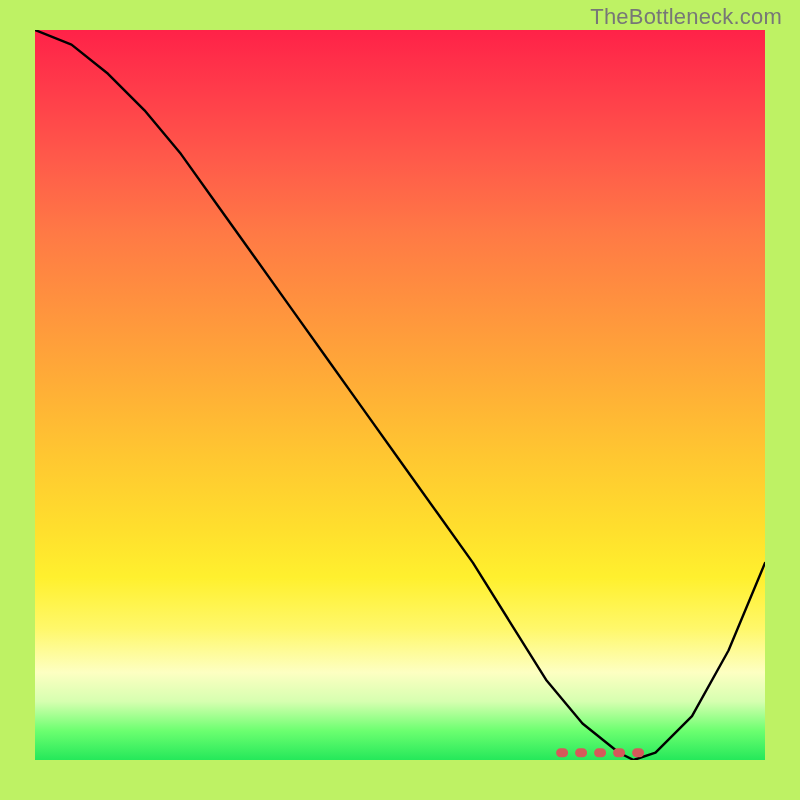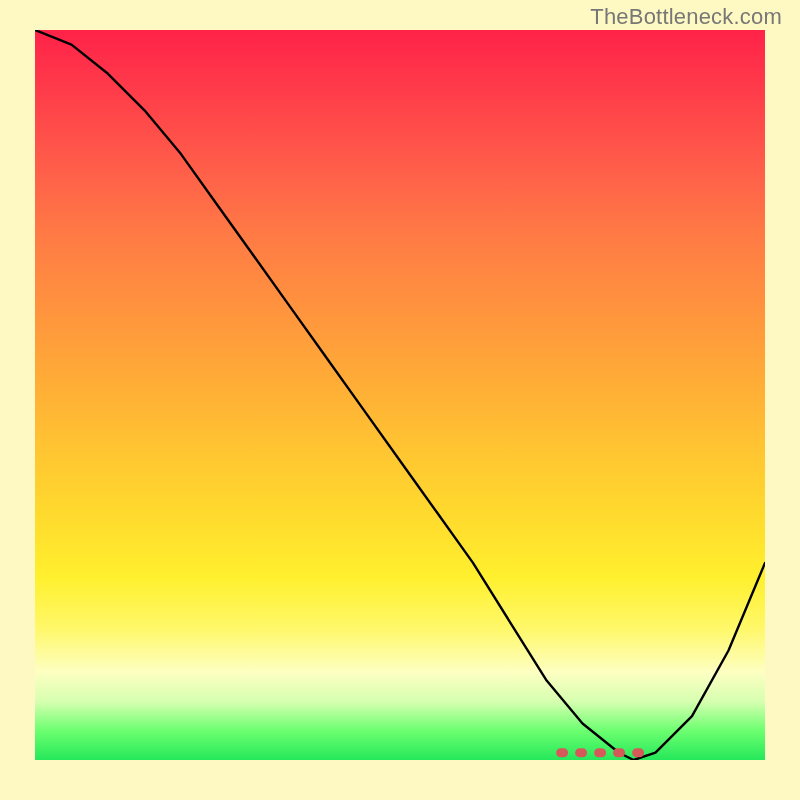--- a/index.html
+++ b/index.html
@@ -8,21 +8,21 @@
     width: 800px;
     height: 800px;
     background: #000;
     font-family: Arial, Helvetica, sans-serif;
     overflow: hidden;
   }
   .container {
     position: relative;
     width: 800px;
     height: 800px;
-    background: #fef9c3;
+    background: #bef264;
   }
   .watermark {
     position: absolute;
     top: 4px;
     right: 18px;
     color: #777;
     font-size: 22px;
     font-weight: 500;
     letter-spacing: 0.2px;
     z-index: 10;

